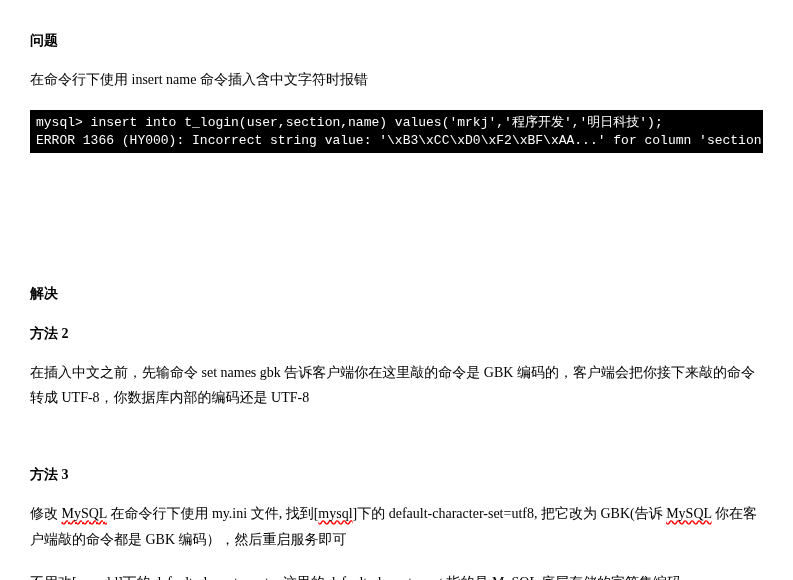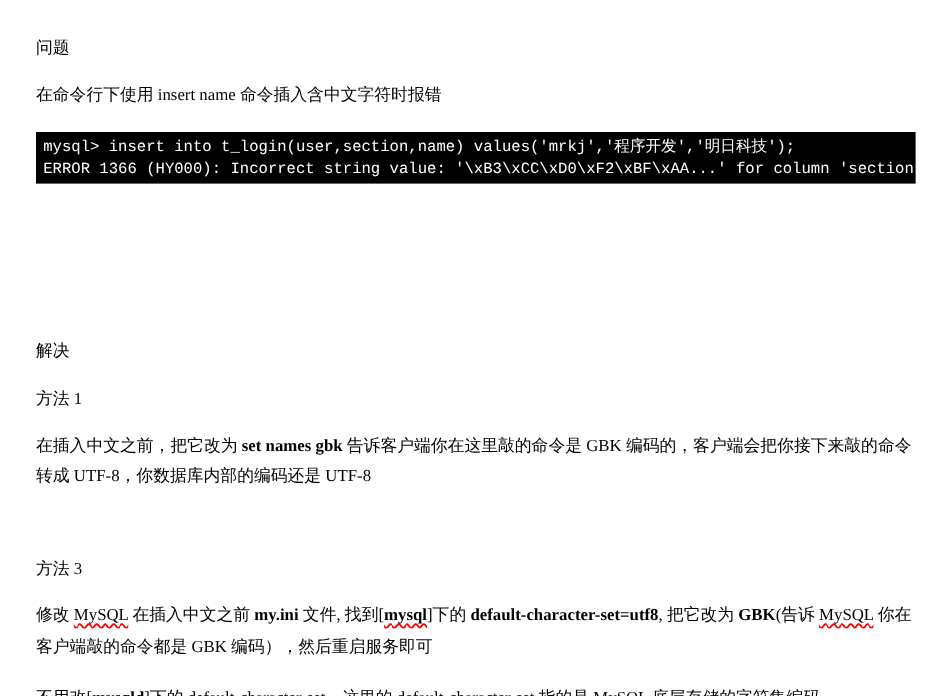--- a/index.html
+++ b/index.html
@@ -6,28 +6,28 @@
   body {
     font-family: "SimSun", "宋体", serif;
     font-size: 14px;
     line-height: 1.8;
     color: #000;
     background: #fff;
     width: 793px;
     padding: 28px 30px;
   }
   .heading {
-    font-weight: normal;
+    font-weight: bold;
     margin-bottom: 14px;
   }
   .paragraph {
     margin-bottom: 18px;
   }
   .bold {
-    font-weight: bold;
+    font-weight: normal;
   }
   .wavy {
     text-decoration: underline wavy red;
     text-decoration-skip-ink: none;
   }
   .terminal {
     background: #000;
     color: #fff;
     font-family: "Courier New", monospace;
     font-size: 13px;
@@ -51,23 +51,23 @@
 
 <div class="paragraph">在命令行下使用 insert name 命令插入含中文字符时报错</div>
 
 <div class="terminal"><span>mysql&gt; insert into t_login(user,section,name) values('mrkj','程序开发','明日科技');</span>
 <span>ERROR 1366 (HY000): Incorrect string value: '\xB3\xCC\xD0\xF2\xBF\xAA...' for column 'section' at row 1</span></div>
 
 <div class="gap-large"></div>
 
 <div class="heading">解决</div>
 
-<div class="heading">方法 1</div>
+<div class="heading">方法 2</div>
 
-<div class="paragraph"><span>在插入中文之前，把它改为 </span><span class="bold">set names gbk</span><span> 告诉客户端你在这里敲的命令是 GBK 编码的，客户端会把你接下来敲的命令转成 UTF-8，你数据库内部的编码还是 UTF-8</span></div>
+<div class="paragraph"><span>在插入中文之前，先输命令 </span><span class="bold">set names gbk</span><span> 告诉客户端你在这里敲的命令是 GBK 编码的，客户端会把你接下来敲的命令转成 UTF-8，你数据库内部的编码还是 UTF-8</span></div>
 
 <div class="gap-small"></div>
 
 <div class="heading">方法 3</div>
 
-<div class="paragraph"><span>修改 </span><span class="wavy">MySQL</span><span> 在插入中文之前 </span><span class="bold">my.ini</span><span> 文件, 找到[</span><span class="bold wavy">mysql</span><span>]下的 </span><span class="bold">default-character-set=utf8</span><span>, 把它改为 </span><span class="bold">GBK</span><span>(告诉 </span><span class="wavy">MySQL</span><span> 你在客户端敲的命令都是 GBK 编码），然后重启服务即可</span></div>
+<div class="paragraph"><span>修改 </span><span class="wavy">MySQL</span><span> 在命令行下使用 </span><span class="bold">my.ini</span><span> 文件, 找到[</span><span class="bold wavy">mysql</span><span>]下的 </span><span class="bold">default-character-set=utf8</span><span>, 把它改为 </span><span class="bold">GBK</span><span>(告诉 </span><span class="wavy">MySQL</span><span> 你在客户端敲的命令都是 GBK 编码），然后重启服务即可</span></div>
 
 <div class="paragraph"><span>不用改[</span><span class="bold wavy">mysqld</span><span>]下的 default-character-set，这里的 default-character-set 指的是 </span><span class="wavy">MySQL</span><span> 底层存储的字符集编码</span></div>
 
 </body></html>

